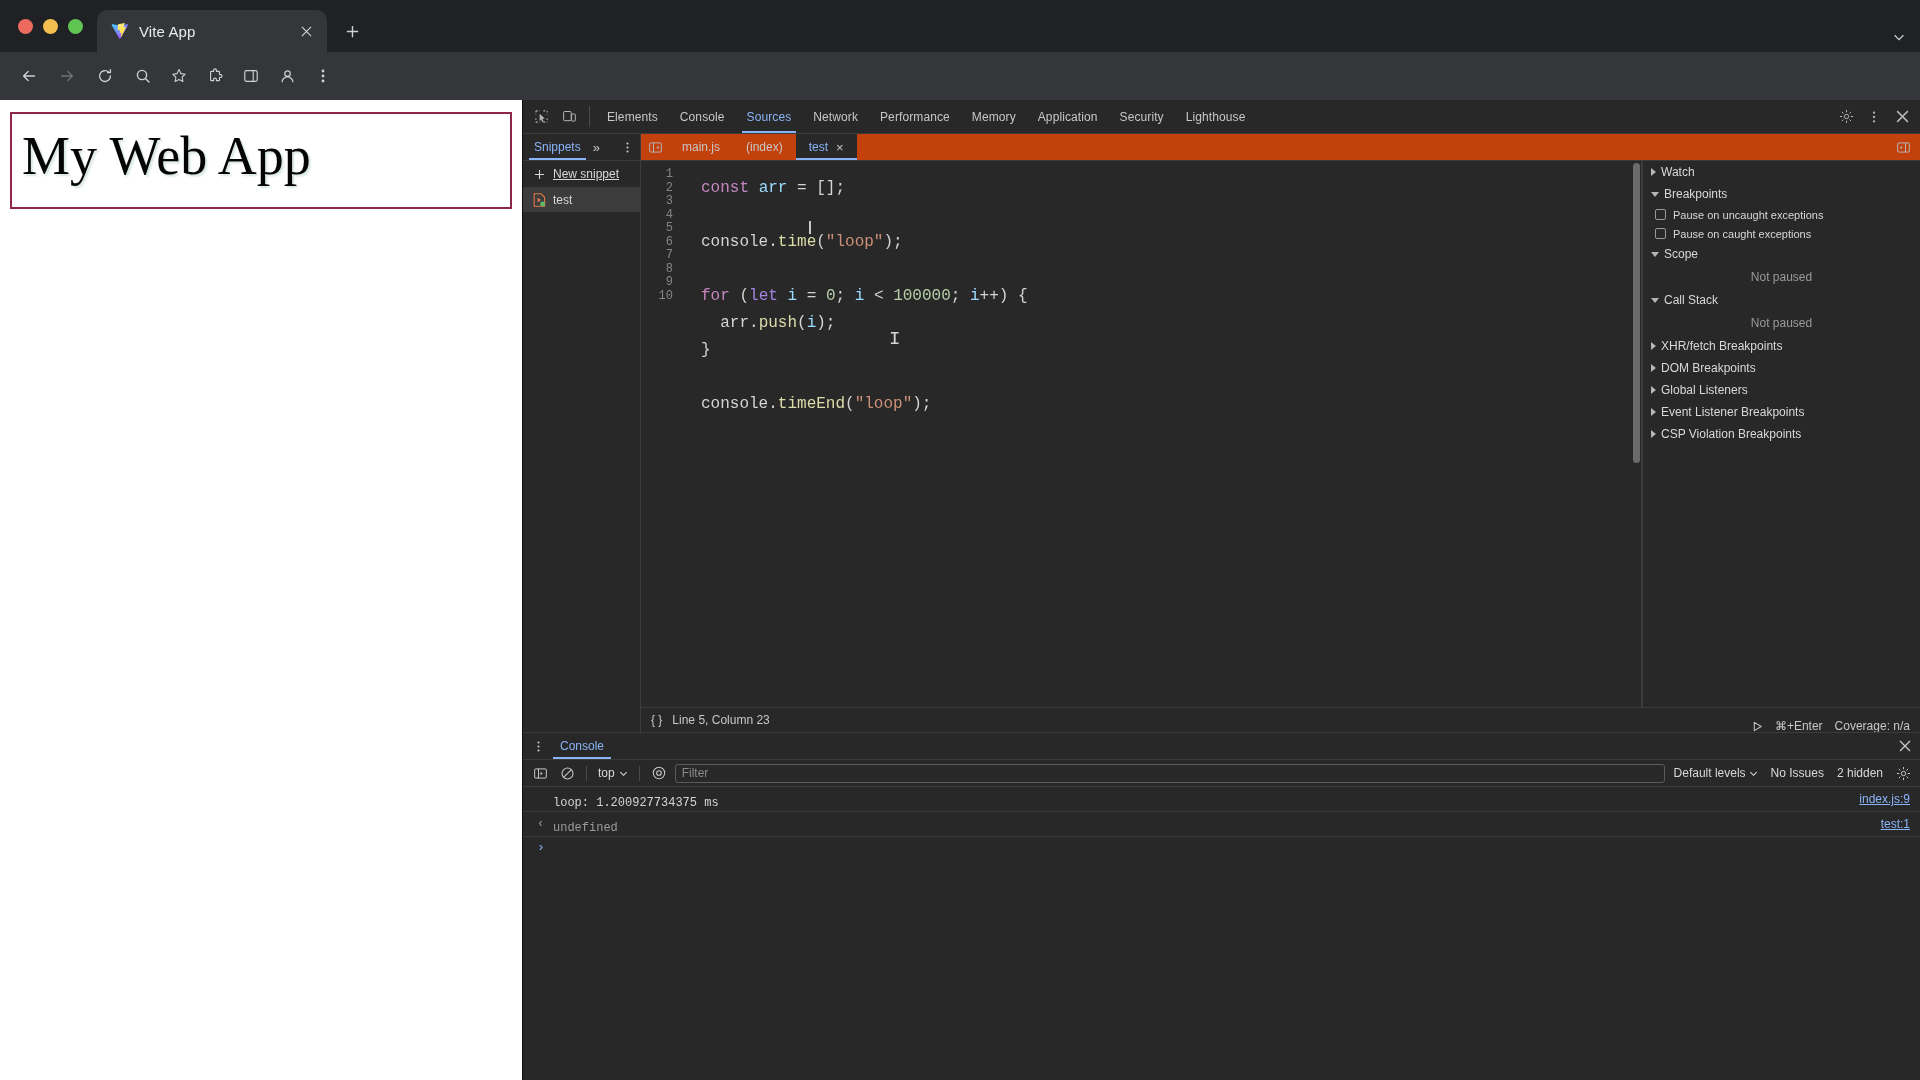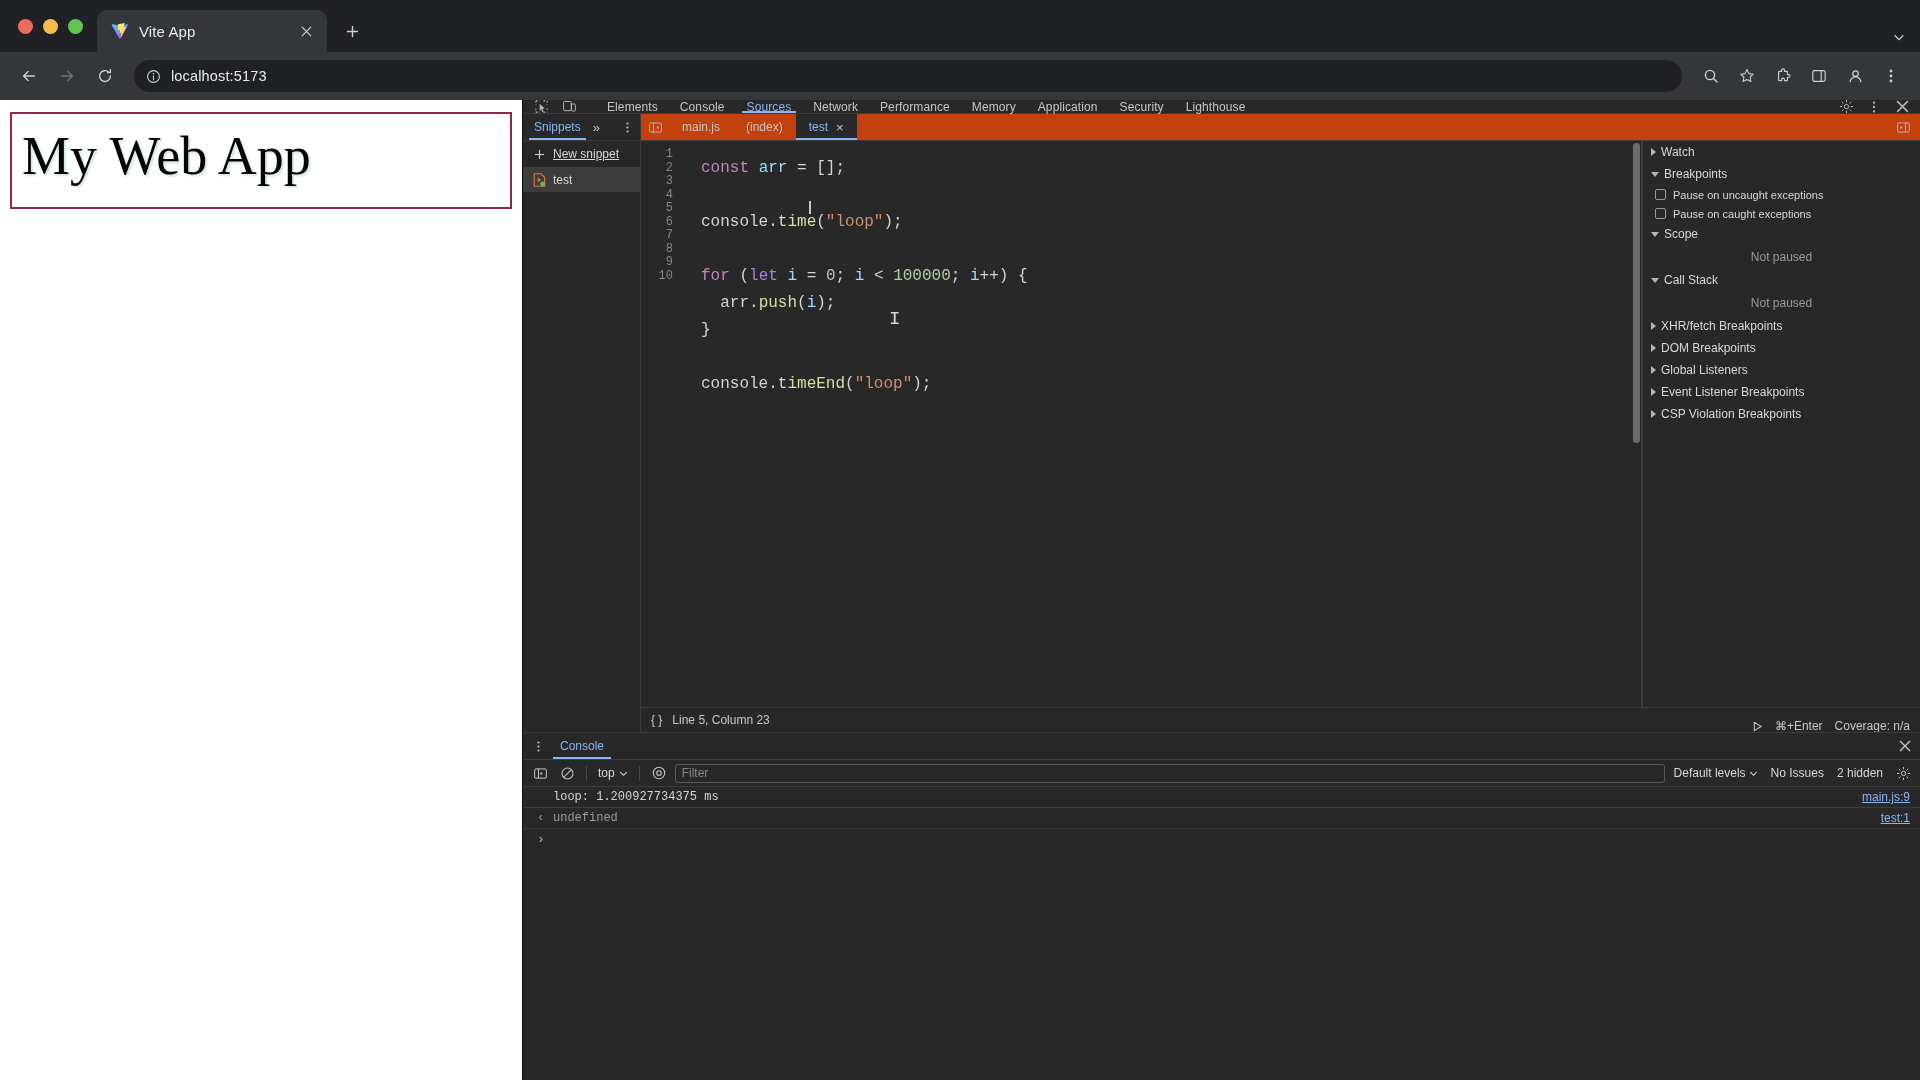--- a/index.html
+++ b/index.html
@@ -78,21 +78,21 @@
     text-shadow: 2px 2px 2px rgba(180,210,205,.55);
   }
 
   
   .devtools {
     flex: 1; background: #282828; display: flex; flex-direction: column;
     border-left: 1px solid #0c0c0c; min-width: 0;
   }
 
   .dt-tabbar {
-    height: 14px; background: #282828; display: flex; align-items: stretch;
+    height: 34px; background: #282828; display: flex; align-items: stretch;
     border-bottom: 1px solid #3c3c3c; flex: none; padding-left: 4px;
   }
   .dt-icon-btn {
     width: 28px; display: flex; align-items: center; justify-content: center;
     color: #b5b5b5; flex: none;
   }
   .dt-sep { width: 1px; background: #4a4a4a; margin: 6px 6px; flex: none; }
   .dt-tab {
     padding: 0 11px; display: flex; align-items: center; color: #c7c7c7;
     font-size: 12px; white-space: nowrap; position: relative; letter-spacing: .1px;
@@ -238,21 +238,21 @@
   .filter-input::placeholder { color: #8a8a8a; }
   .ct-text { color: #d8d8d8; font-size: 12px; display: flex; align-items: center; gap: 3px; white-space: nowrap; padding: 0 4px; }
 
   .console-body { flex: 1; overflow: hidden; }
   .c-row {
     display: flex; align-items: center; min-height: 21px;
     border-bottom: 1px solid #3c3c3c; padding: 1px 10px 1px 14px;
     font-family: "Liberation Mono", "DejaVu Sans Mono", monospace; font-size: 12px;
     color: #d4d4d4;
   }
-  .c-msg { flex: 1; white-space: pre; }
+  .c-msg { flex: 1; white-space: pre; margin-top: 8px; }
   .c-msg.dim { color: #9a9a9a; }
   .c-link { color: #8ab4f8; text-decoration: underline; font-size: 12px; font-family: "Liberation Sans", sans-serif; white-space: nowrap; }
   .c-arrow { color: #9a9a9a; margin-right: 6px; width: 10px; flex: none; }
   .c-prompt { display: flex; align-items: center; min-height: 21px; padding: 1px 10px 1px 14px; color: #8ab4f8; font-family: "Liberation Mono", monospace; font-size: 13px; }
   .icon { display: block; }
 </style>
 </head>
 <body>
 
 <div class="browser">
@@ -313,28 +313,20 @@
         <path d="M4 10 H16 M11 5 L16 10 L11 15" stroke="currentColor" stroke-width="1.5" fill="none" stroke-linecap="round" stroke-linejoin="round"></path>
       </svg>
     </div>
     <div class="nav-btn">
       <svg width="18" height="18" viewBox="0 0 20 20" class="icon">
         <path d="M16 10 A6 6 0 1 1 14 5.6" stroke="currentColor" stroke-width="1.5" fill="none" stroke-linecap="round"></path>
         <path d="M16 3 V6.2 H12.8" stroke="currentColor" stroke-width="1.5" fill="none" stroke-linecap="round" stroke-linejoin="round"></path>
       </svg>
     </div>
 
-    <div class="omnibox">
-      <svg width="15" height="15" viewBox="0 0 16 16" style="flex:none;color:#cdd1d5" class="icon">
-        <circle cx="8" cy="8" r="6.3" stroke="currentColor" stroke-width="1.2" fill="none"></circle>
-        <circle cx="8" cy="5" r=".85" fill="currentColor"></circle>
-        <path d="M8 7.2 V11.4" stroke="currentColor" stroke-width="1.2" stroke-linecap="round"></path>
-      </svg>
-      <span class="omnibox-text">localhost:5173</span>
-    </div>
 
     <div class="tb-icons">
       <div class="nav-btn">
         <svg width="16" height="16" viewBox="0 0 16 16" class="icon">
           <circle cx="7" cy="7" r="4.6" stroke="currentColor" stroke-width="1.4" fill="none"></circle>
           <path d="M10.4 10.4 L14 14" stroke="currentColor" stroke-width="1.4" stroke-linecap="round"></path>
         </svg>
       </div>
       <div class="nav-btn">
         <svg width="16" height="16" viewBox="0 0 18 18" class="icon">
@@ -683,21 +675,21 @@
               <circle cx="9" cy="9" r="2.6" stroke="currentColor" stroke-width="1.2" fill="none"></circle>
               <path d="M9 1.6 V3.4 M9 14.6 V16.4 M1.6 9 H3.4 M14.6 9 H16.4 M3.8 3.8 L5 5 M13 13 L14.2 14.2 M14.2 3.8 L13 5 M5 13 L3.8 14.2" stroke="currentColor" stroke-width="1.2" stroke-linecap="round"></path>
             </svg>
           </div>
         </div>
 
         <div class="console-body">
           <div class="c-row">
             <span class="c-arrow"></span>
             <span class="c-msg">loop: 1.200927734375 ms</span>
-            <span class="c-link">main.js:9</span>
+            <span class="c-link">index.js:9</span>
           </div>
           <div class="c-row">
             <span class="c-arrow">‹</span>
             <span class="c-msg dim">undefined</span>
             <span class="c-link">test:1</span>
           </div>
           <div class="c-prompt">
             <span>›</span>
           </div>
         </div>

